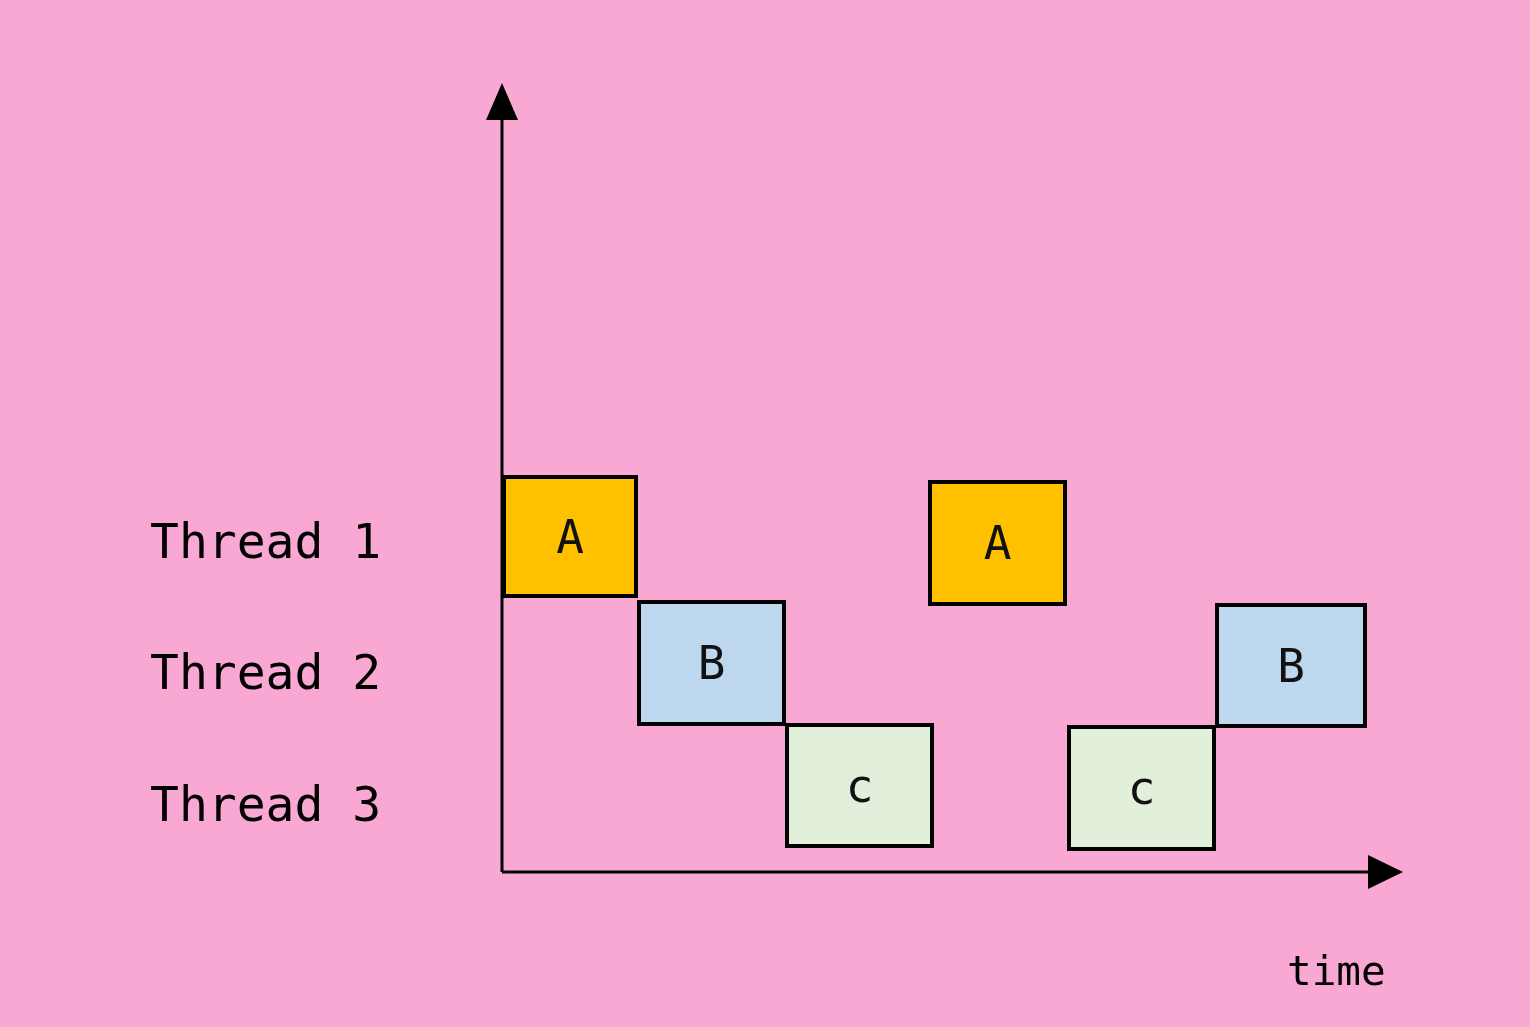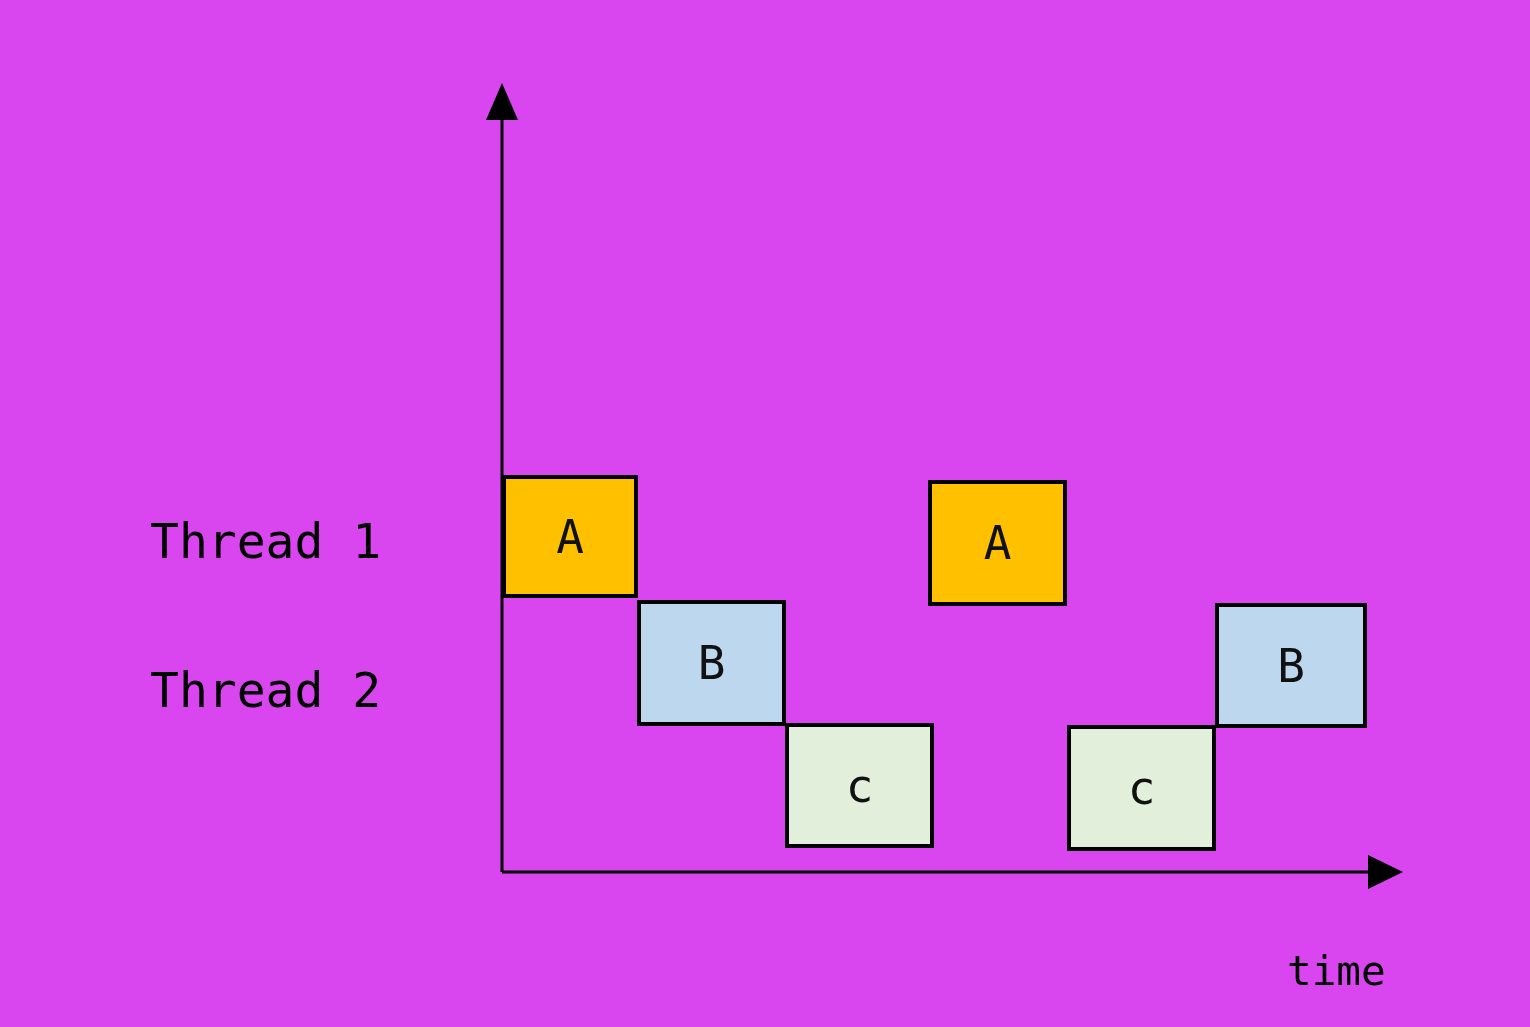--- a/index.html
+++ b/index.html
@@ -4,21 +4,21 @@
 <style>
   html, body {
     margin: 0;
     padding: 0;
     background: #ffffff;
   }
   .canvas {
     position: relative;
     width: 1530px;
     height: 1027px;
-    background: #d946ef;
+    background: #f9a8d4;
     font-family: "DejaVu Sans Mono", "Liberation Mono", monospace;
     color: #000000;
     overflow: hidden;
   }
   svg.axes {
     position: absolute;
     left: 0;
     top: 0;
     width: 1530px;
     height: 1027px;
@@ -33,21 +33,21 @@
     stroke: none;
   }
   .thread-label {
     position: absolute;
     left: 150px;
     font-size: 48px;
     line-height: 50px;
     white-space: pre;
   }
   .thread-label.t1 { top: 516px; }
-  .thread-label.t2 { top: 665px; }
+  .thread-label.t2 { top: 647px; }
   .thread-label.t3 { top: 779px; }
   .time-label {
     position: absolute;
     left: 1287px;
     top: 946px;
     font-size: 41px;
     line-height: 50px;
   }
   .block {
     position: absolute;
@@ -68,20 +68,21 @@
 
   <svg class="axes" viewBox="0 0 1530 1027" aria-hidden="true">
     <line class="axis-line" x1="502" y1="112" x2="502" y2="872"></line>
     <polygon class="arrowhead" points="502,83 486,120 518,120"></polygon>
     <line class="axis-line" x1="502" y1="872" x2="1372" y2="872"></line>
     <polygon class="arrowhead" points="1403,872 1368,855 1368,889"></polygon>
   </svg>
 
   <div class="thread-label t1">Thread 1</div>
   <div class="thread-label t2">Thread 2</div>
+  <div class="thread-label t3">Thread 3</div>
 
   <div id="blocks-layer">
       <div class="block" style="left: 502px; top: 475px; width: 136px; height: 123px; background: rgb(255, 192, 0); border-color: rgb(0, 0, 0);">A</div>
       <div class="block" style="left: 637px; top: 600px; width: 149px; height: 126px; background: rgb(189, 215, 238); border-color: rgb(0, 0, 0);">B</div>
       <div class="block" style="left: 785px; top: 723px; width: 149px; height: 125px; background: rgb(226, 239, 218); border-color: rgb(0, 0, 0);">c</div>
       <div class="block" style="left: 928px; top: 480px; width: 139px; height: 126px; background: rgb(255, 192, 0); border-color: rgb(0, 0, 0);">A</div>
       <div class="block" style="left: 1067px; top: 725px; width: 149px; height: 126px; background: rgb(226, 239, 218); border-color: rgb(0, 0, 0);">c</div>
       <div class="block" style="left: 1215px; top: 603px; width: 152px; height: 125px; background: rgb(189, 215, 238); border-color: rgb(0, 0, 0);">B</div>
     </div>
 

